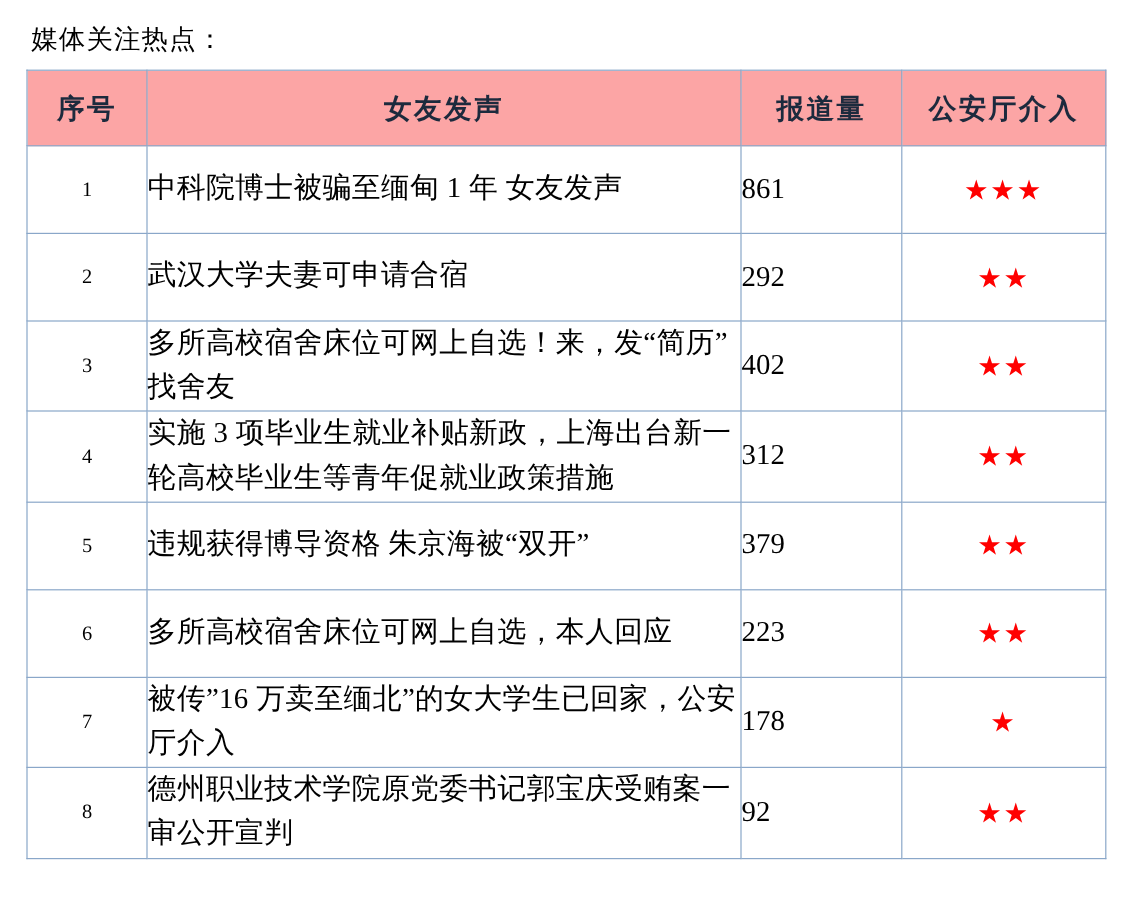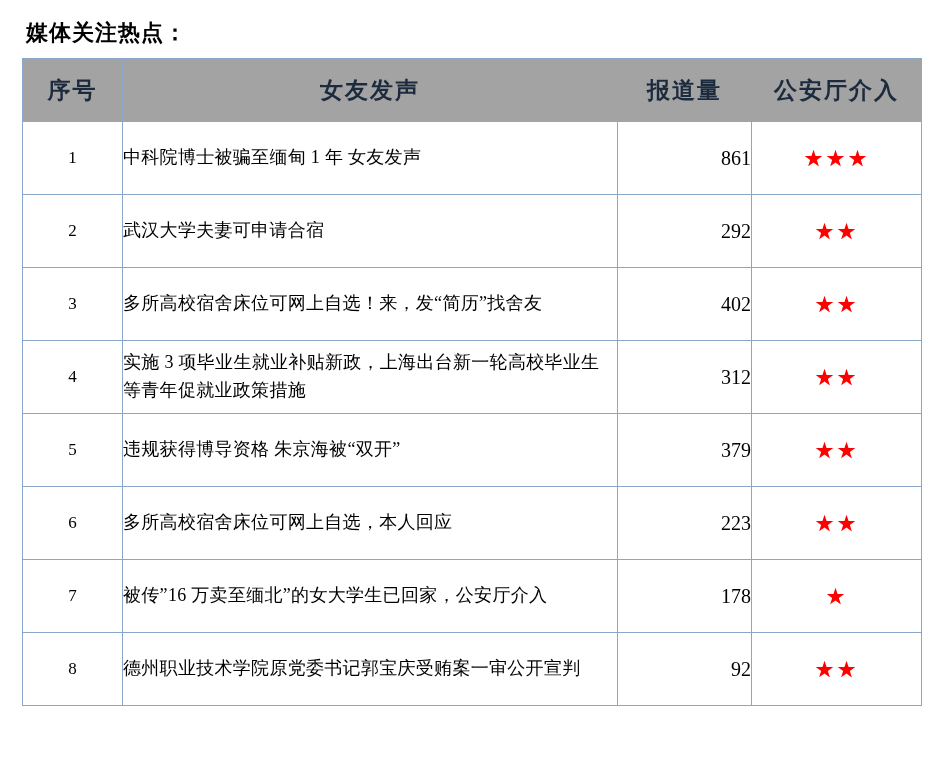--- a/index.html
+++ b/index.html
@@ -16,21 +16,21 @@
   }
   .page {
     position: relative;
     width: 943px;
     height: 758px;
     box-sizing: border-box;
     padding: 14px 22px 0 22px;
   }
   .page-title {
     font-family: "Liberation Sans", "DejaVu Sans", sans-serif;
-    font-weight: bold;
+    font-weight: normal;
     font-size: 22px;
     letter-spacing: 1px;
     color: #000000;
     margin: 4px 0 10px 4px;
   }
   table.hotspot-table {
     border-collapse: collapse;
     width: 899px;
     table-layout: fixed;
     border: 1px solid #7f9fc4;
@@ -39,50 +39,50 @@
   table.hotspot-table col.c-news  { width: 495px; }
   table.hotspot-table col.c-count { width: 134px; }
   table.hotspot-table col.c-heat  { width: 170px; }
 
   table.hotspot-table th,
   table.hotspot-table td {
     border: 1px solid #8aa7c9;
     padding: 0;
   }
   thead th {
-    background: #a3a3a3;
+    background: #fca5a5;
     color: #1c2a3d;
     font-family: "Liberation Serif", "DejaVu Serif", serif;
     font-weight: bold;
     font-size: 23px;
     height: 62px;
     letter-spacing: 2px;
     text-align: center;
     vertical-align: middle;
     margin-left: 44px;
   }
   tbody td {
     height: 72px;
     vertical-align: middle;
-    font-size: 18px;
+    font-size: 24px;
     background: #ffffff;
   }
   td.idx {
     text-align: center;
     font-size: 17px;
   }
   td.news {
     text-align: left;
     padding: 6px 14px 6px 16px;
     line-height: 1.55;
     letter-spacing: 0.3px;
   }
   td.count {
-    text-align: right;
-    font-size: 20px;
+    text-align: left;
+    font-size: 24px;
   }
   td.heat {
     text-align: center;
     color: #ff0000;
     font-size: 20px;
     letter-spacing: 2px;
     white-space: nowrap;
   }
   .stars { display: inline-block; }
 </style>

